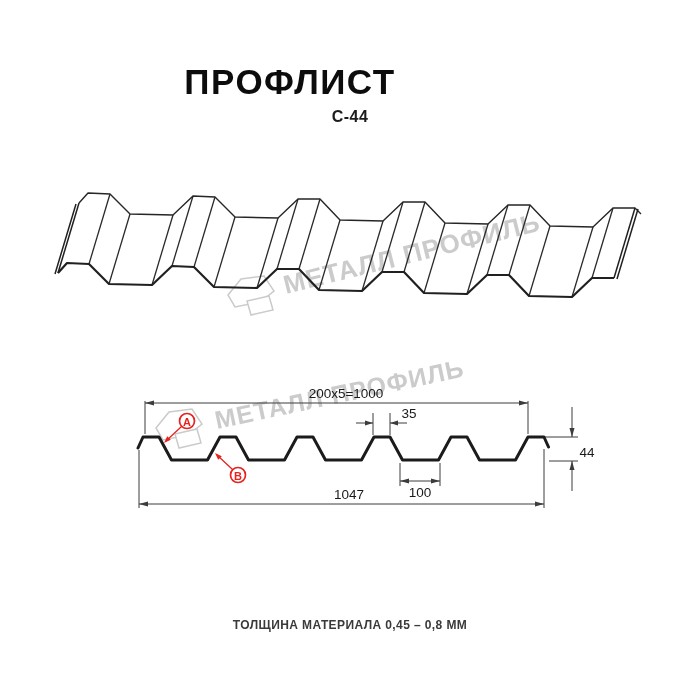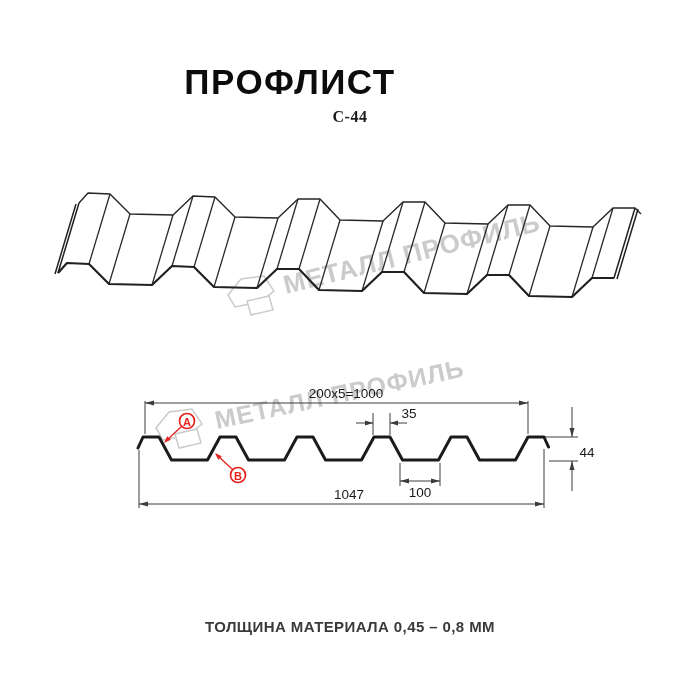--- a/index.html
+++ b/index.html
@@ -2,23 +2,23 @@
 <html><head>
 <meta charset="utf-8">
 <style>
   html,body{margin:0;padding:0;}
   body{width:700px;height:700px;background:#ffffff;position:relative;overflow:hidden;
        font-family:"Liberation Sans", sans-serif;}
   .abs{position:absolute;}
   .title{top:62px;left:0;width:580px;text-align:center;
          font-size:35px;font-weight:bold;letter-spacing:1.5px;color:#0c0c0c;}
   .subtitle{top:108px;left:0;width:700px;text-align:center;
-            font-size:16px;font-weight:600;letter-spacing:.5px;color:#1c1c1c;font-family:Liberation Serif, serif;}
+            font-size:16px;font-weight:600;letter-spacing:.5px;color:#1c1c1c;}
   .footer{top:618px;left:0;width:700px;text-align:center;
-          font-size:15px;font-weight:600;letter-spacing:.4px;color:#3a3a3a;}
+          font-size:12px;font-weight:600;letter-spacing:.4px;color:#3a3a3a;}
   svg{display:block;}
   .dimtxt{font-size:13.5px;fill:#1a1a1a;}
   .calltxt{font-size:11px;font-weight:bold;}
   .wmtxt{font-size:26px;font-weight:bold;letter-spacing:1px;}
 </style>
 </head>
 <body>
 
 <div class="abs title">ПРОФЛИСТ</div>
 <div class="abs subtitle">С-44</div>

